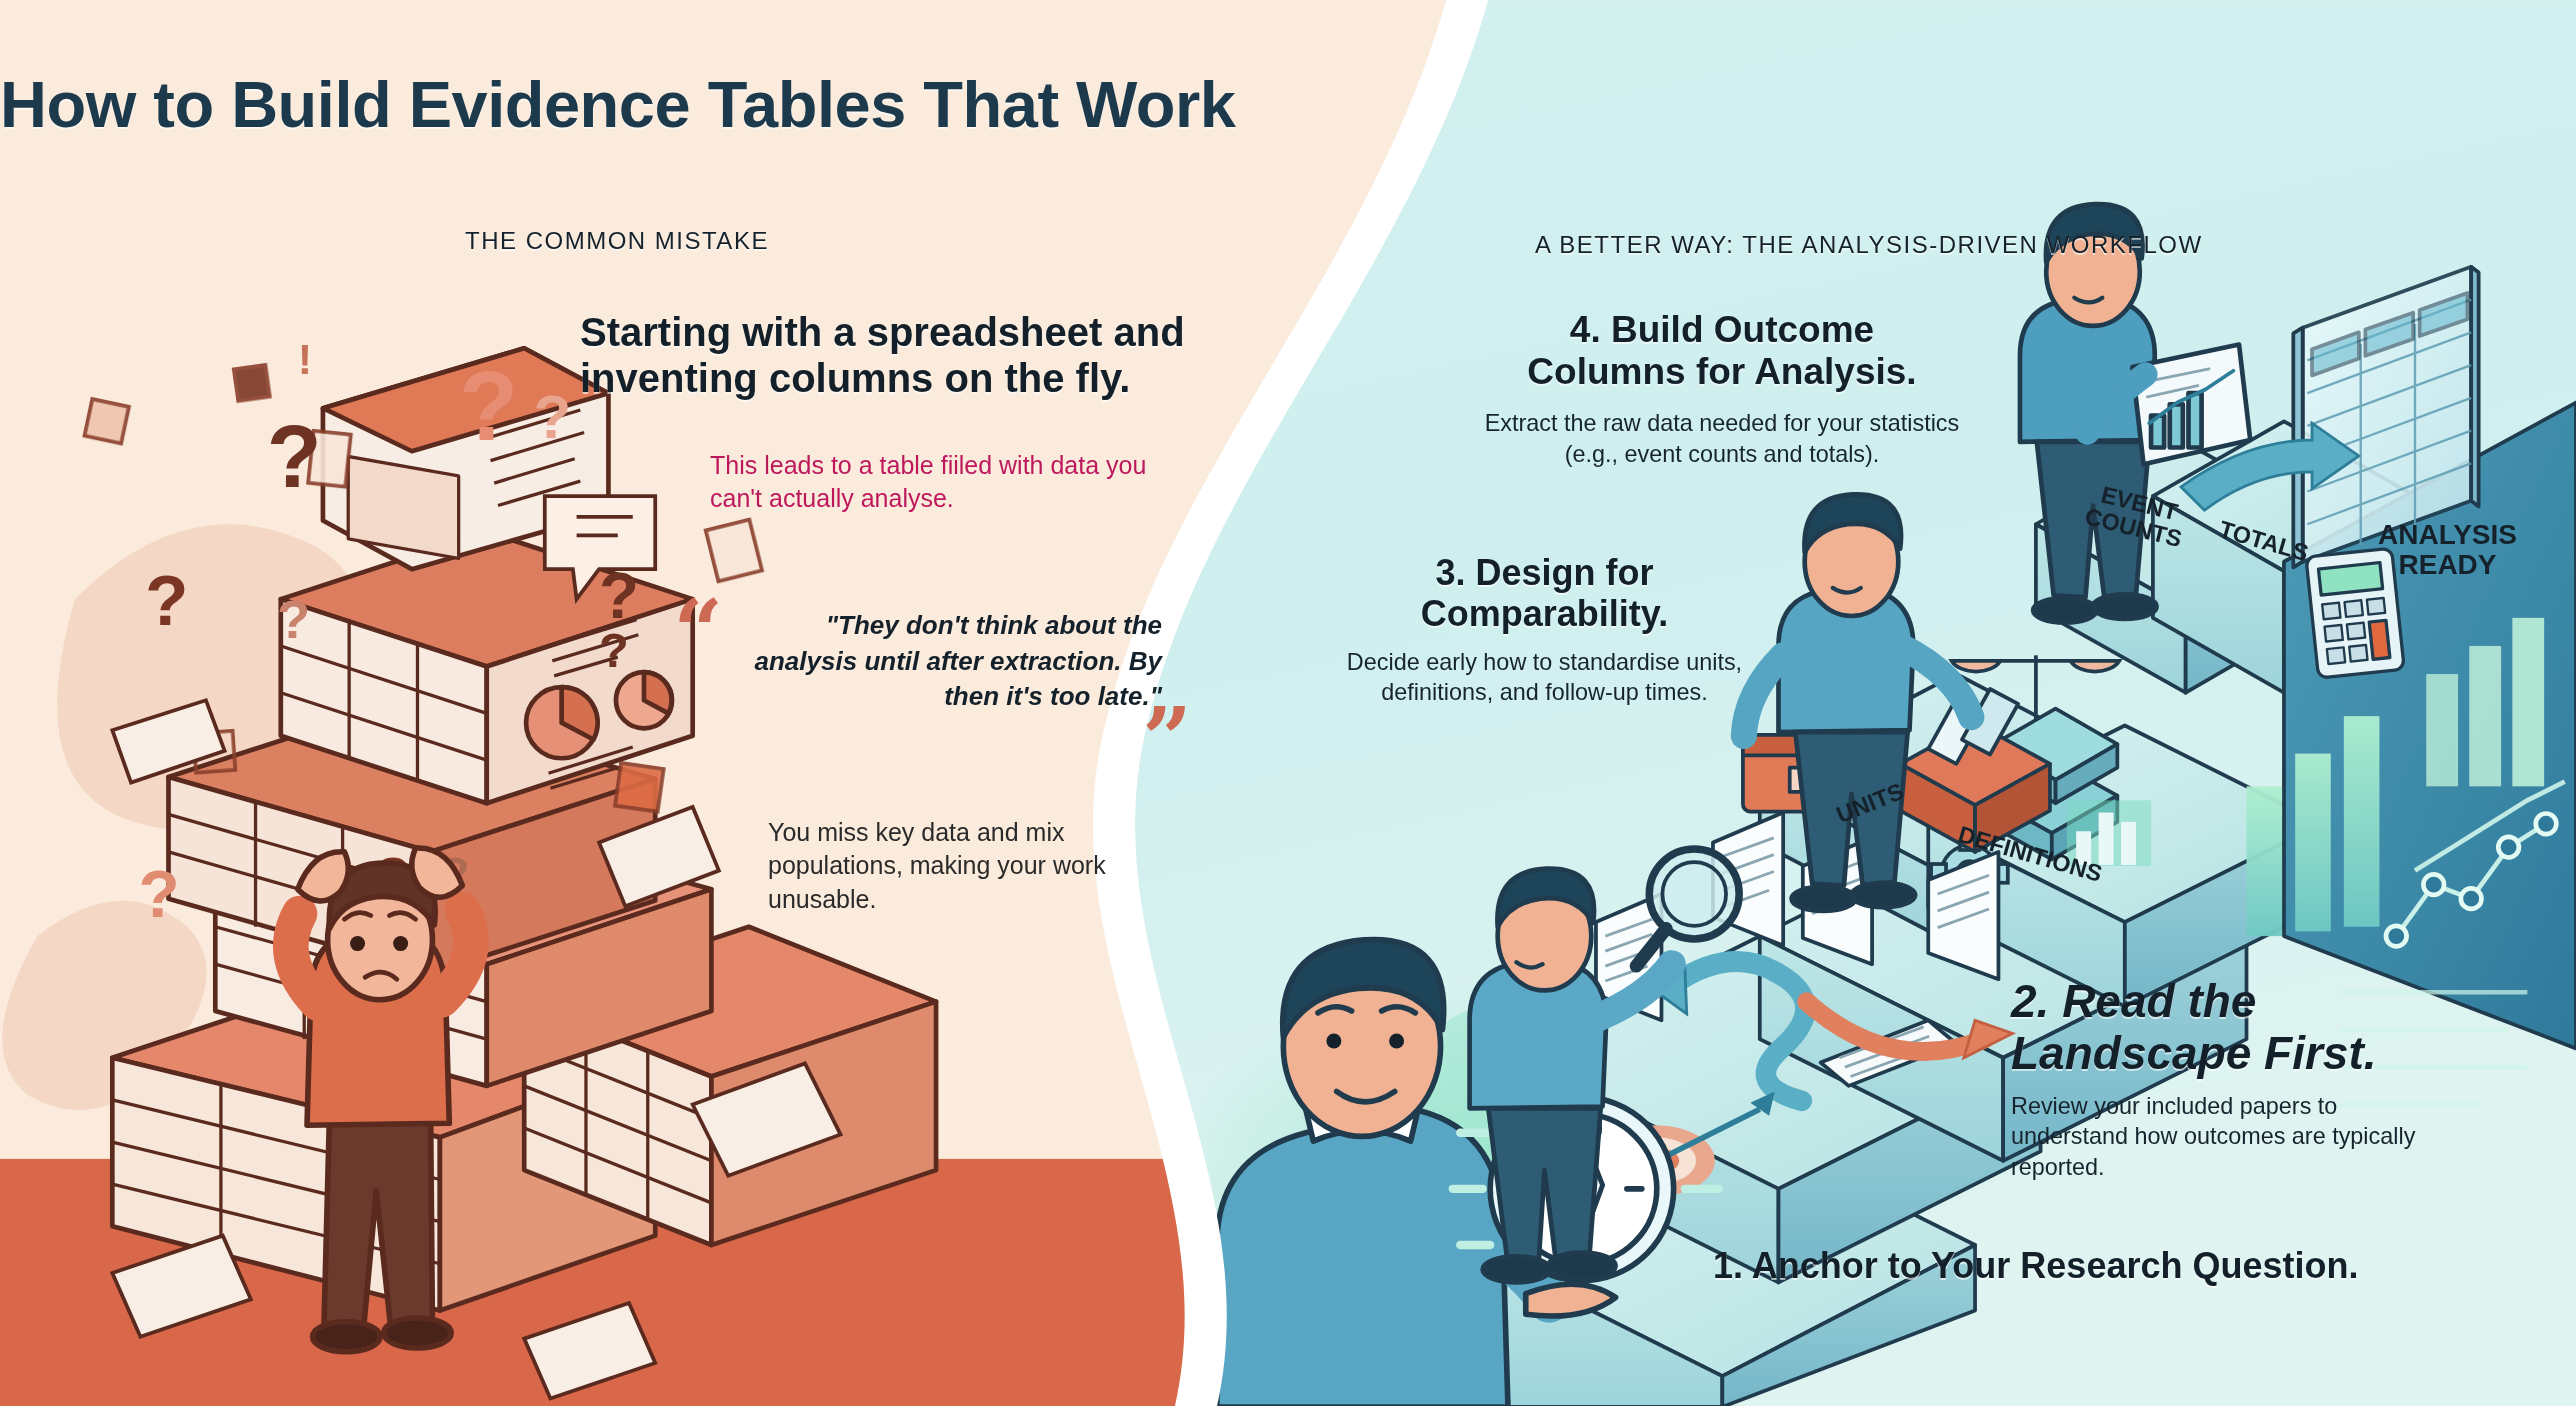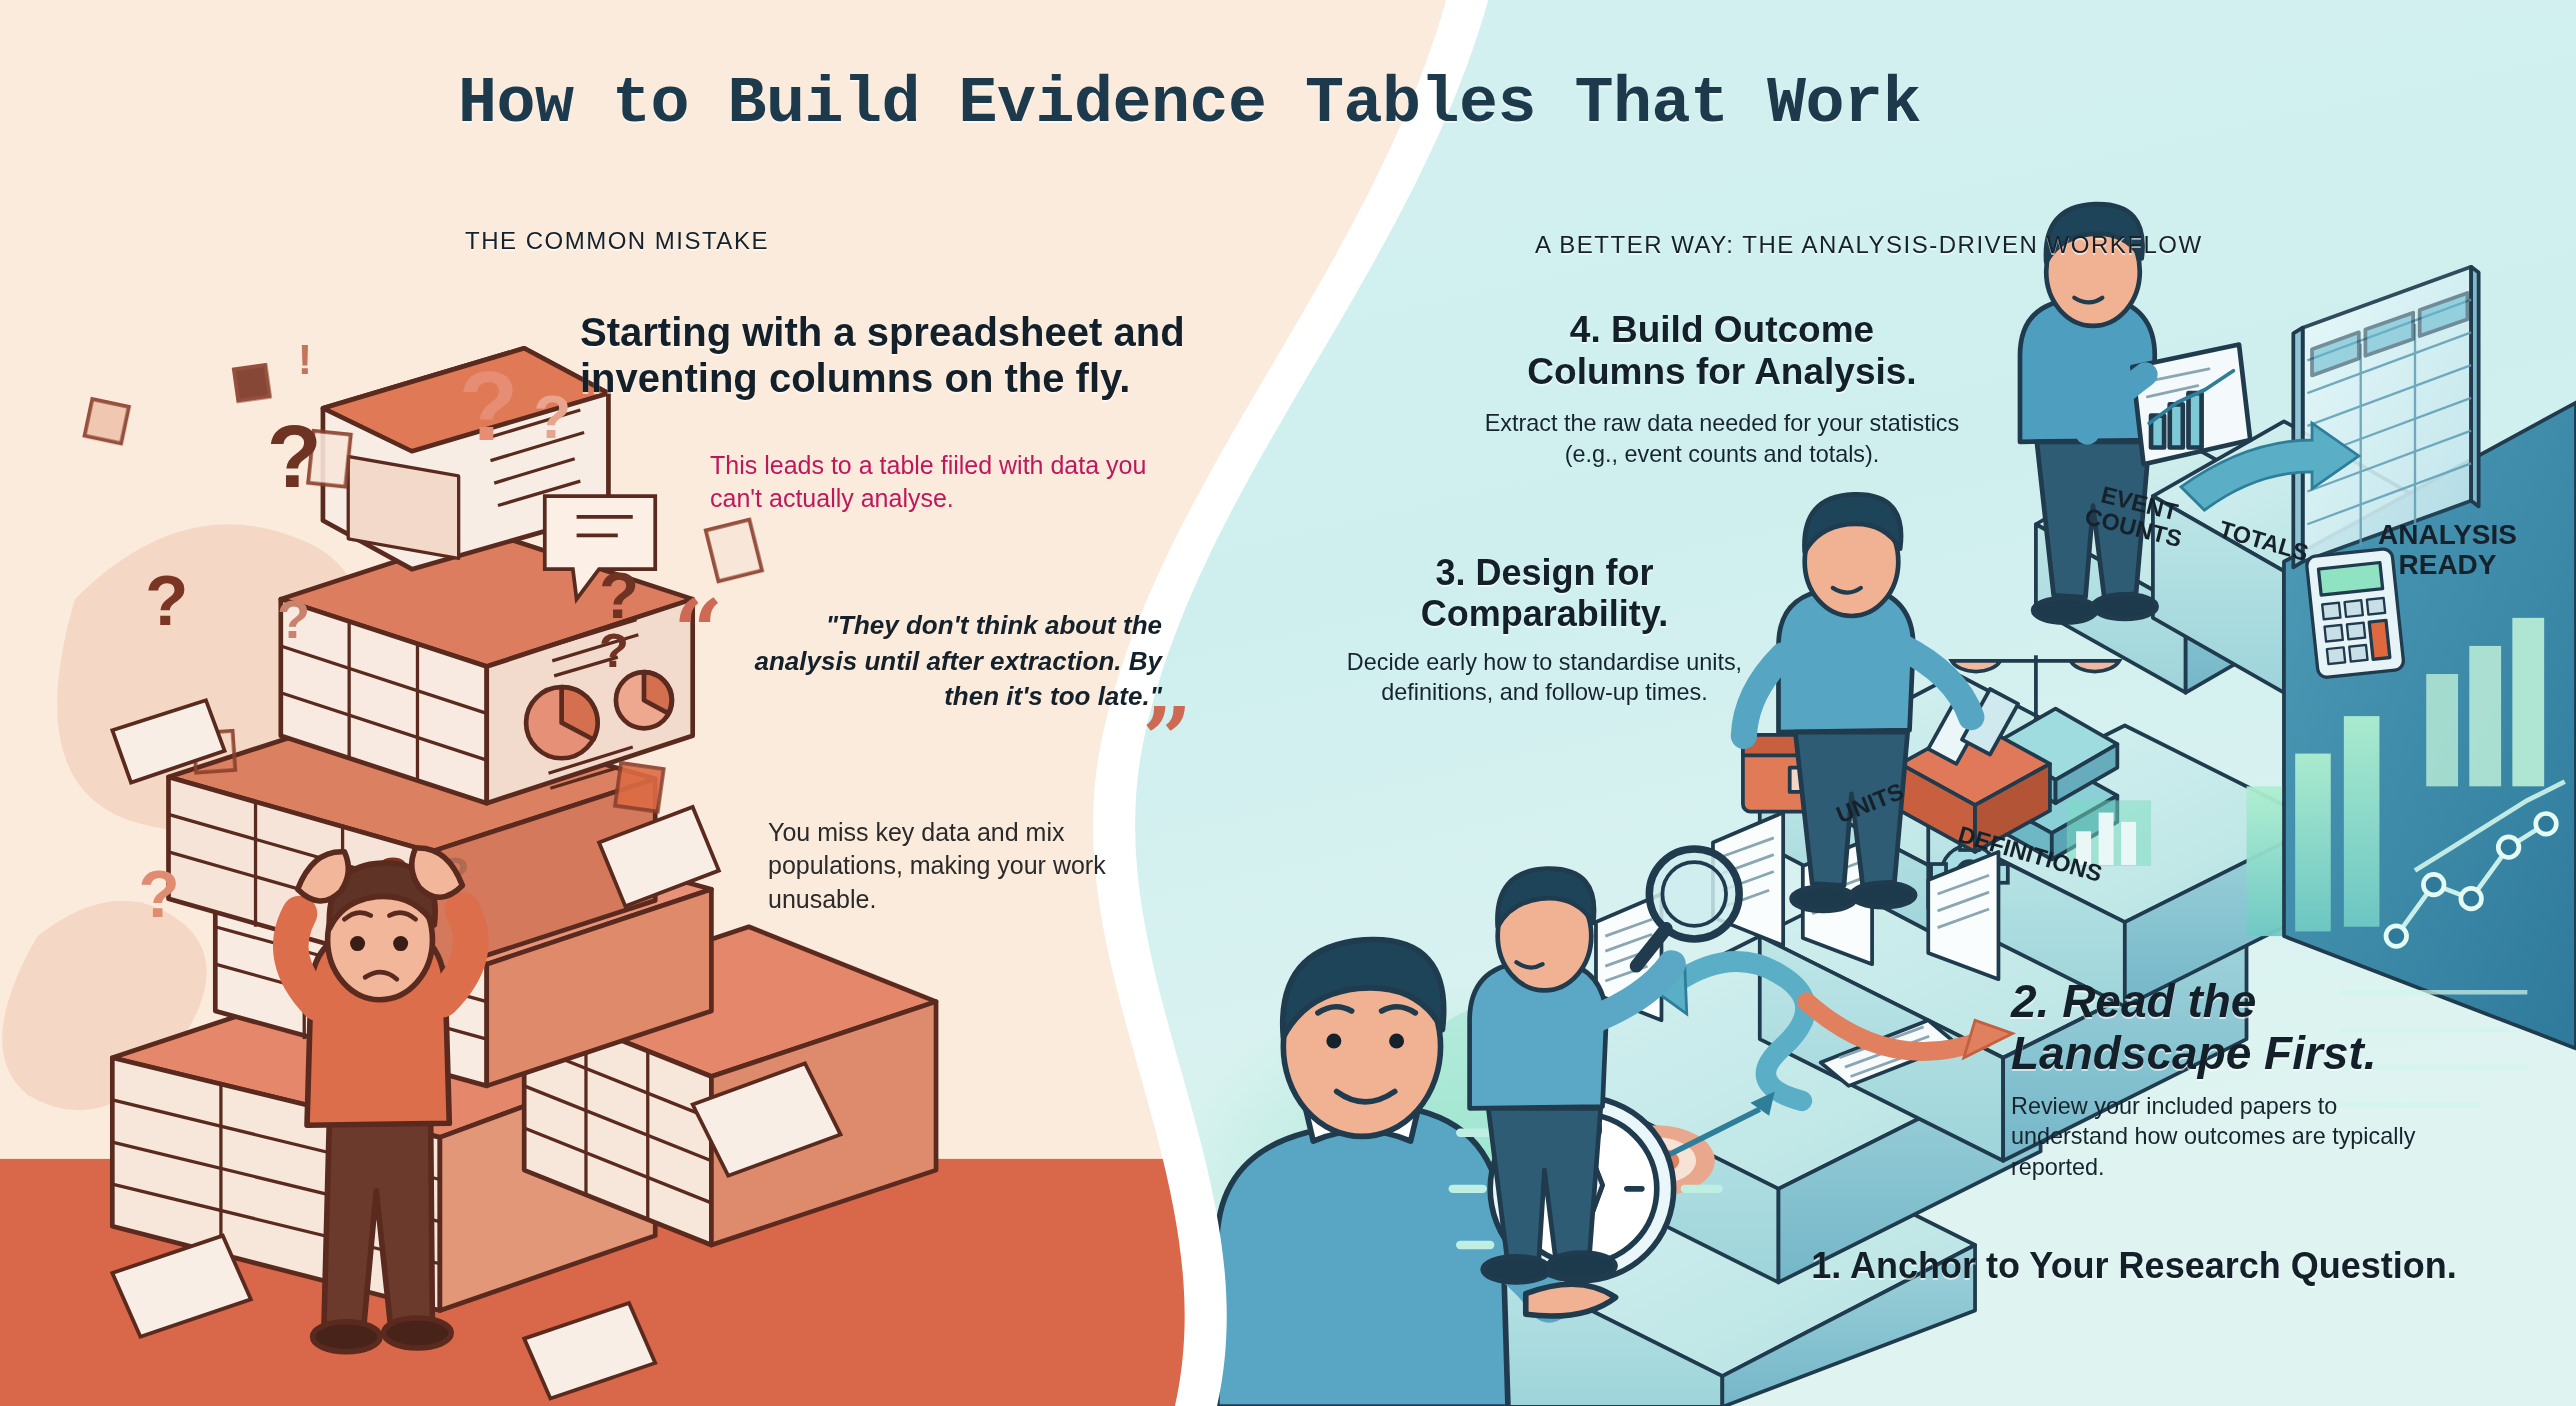--- a/index.html
+++ b/index.html
@@ -6,24 +6,23 @@
   body{
     width:2576px;height:1407px;overflow:hidden;position:relative;
     font-family:"Liberation Sans",sans-serif;
     background:#FBEBDC;
   }
   #stage{position:absolute;inset:0;overflow:hidden;}
   .bg-right{position:absolute;inset:0;}
 
   
   .title{
-    position:absolute;left:0;top:67px;width:2379px;text-align:center;
+    position:absolute;left:0;top:67px;width:2379px;text-align:left;
     font-size:65px;font-weight:bold;color:#1D3A4C;letter-spacing:-0.5px;
     text-shadow:0 2.8px 0 rgba(255,255,255,.55);
-    font-family:Liberation Mono, monospace;
   }
 
   
   .kicker{
     position:absolute;font-size:24px;font-weight:normal;color:#16222B;
     letter-spacing:1.5px;white-space:nowrap;
   }
   .kicker.left{left:465px;top:227px;}
   .kicker.right{left:1535px;top:231px;}
 
@@ -63,21 +62,21 @@
 
   .step3{left:1320px;top:552px;width:449px;text-align:center;}
   .step3 .num-title{font-size:36px;}
   .step3 .body{font-size:23.4px;line-height:1.3;margin-top:13px;}
 
   .step2{left:2011px;top:975px;width:449px;text-align:left;}
   .step2 .num-title{font-size:46px;font-style:italic;}
   .step2 .body{font-size:23.4px;line-height:1.3;margin-top:11.2px;}
 
   .step1{left:1713px;top:1245px;width:842px;text-align:left;}
-  .step1 .num-title{font-size:36px;text-align:center;}
+  .step1 .num-title{font-size:36px;}
   .step1 .body{font-size:23.4px;line-height:1.3;margin-top:11.2px;}
 
   .txtshadow{text-shadow:0 1.9px 0 rgba(255,255,255,.6);}
 
   
   .iso-label{
     position:absolute;font-weight:bold;color:#16222B;white-space:pre;
     text-align:center;line-height:1.06;
   }
 

